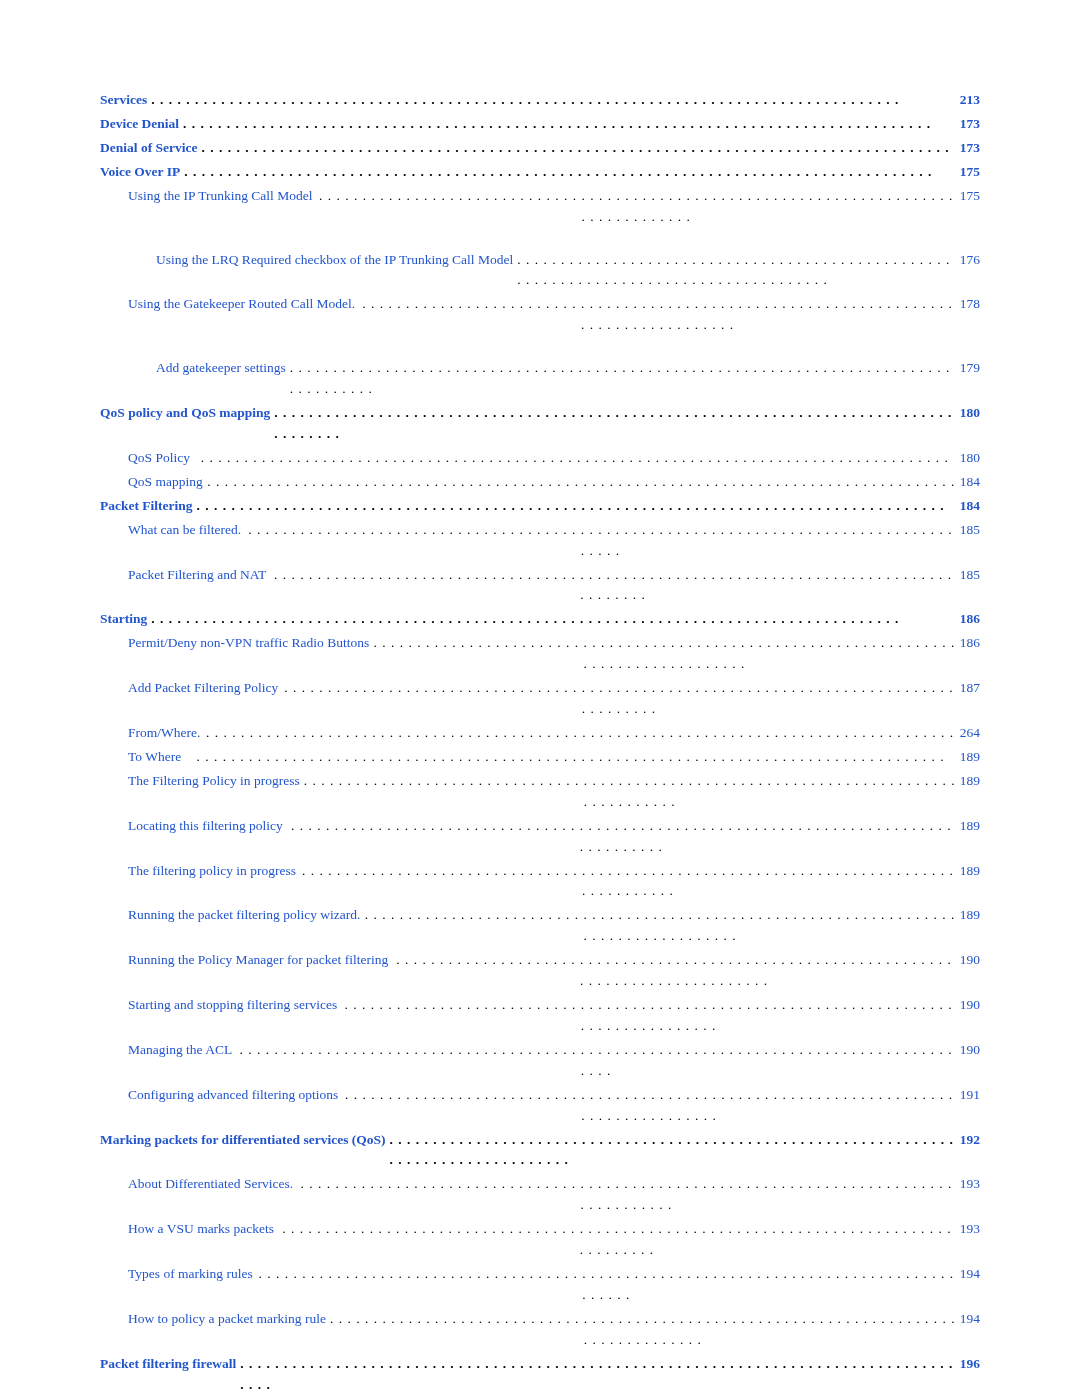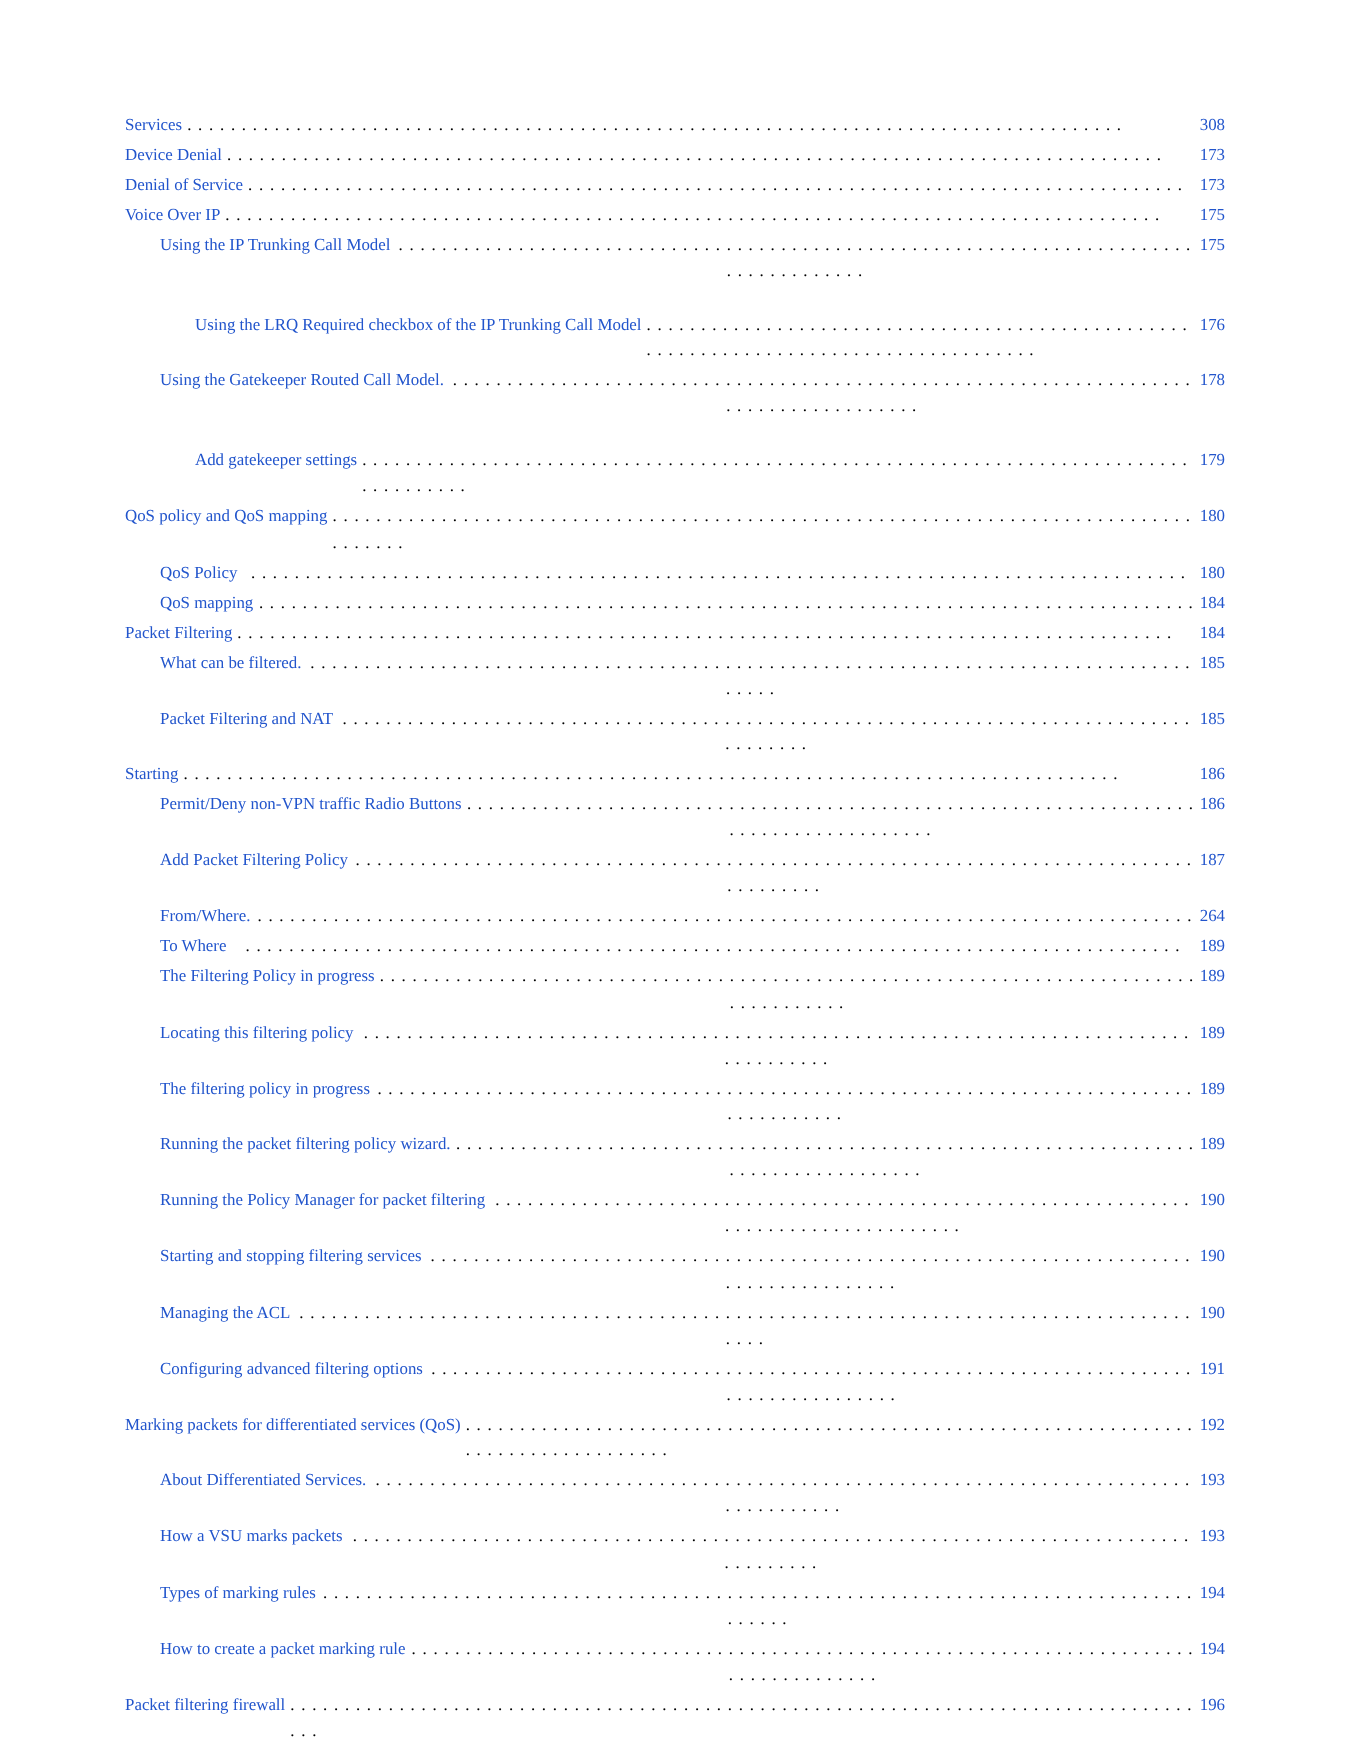--- a/index.html
+++ b/index.html
@@ -54,38 +54,38 @@
       letter-spacing: 1px;
     }
 
     .toc-entry .page-num {
       color: #2255cc;
       flex-shrink: 0;
       font-size: 13.5px;
     }
 
     
-    .indent-0 { padding-left: 0px; }
+    .indent-0 { padding-left: 0px; font-weight: bold; }
     .indent-1 { padding-left: 28px; text-align: center; }
     .indent-2 { padding-left: 56px; margin-top: 22px; }
   </style>
 </head>
 <body>
 
 <div class="page">
 
   <div class="header-right">
     <span></span>
   </div>
 
   <div id="toc-entries">
       <div class="toc-entry indent-0">
         <a class="entry-link" href="#">Services</a>
         <span class="dots"> . . . . . . . . . . . . . . . . . . . . . . . . . . . . . . . . . . . . . . . . . . . . . . . . . . . . . . . . . . . . . . . . . . . . . . . . . . . . . . . . . . . . . .</span>
-        <span class="page-num">308</span>
+        <span class="page-num">213</span>
       </div>
       <div class="toc-entry indent-0">
         <a class="entry-link" href="#">Device Denial</a>
         <span class="dots"> . . . . . . . . . . . . . . . . . . . . . . . . . . . . . . . . . . . . . . . . . . . . . . . . . . . . . . . . . . . . . . . . . . . . . . . . . . . . . . . . . . . . . .</span>
         <span class="page-num">173</span>
       </div>
       <div class="toc-entry indent-0">
         <a class="entry-link" href="#">Denial of Service</a>
         <span class="dots"> . . . . . . . . . . . . . . . . . . . . . . . . . . . . . . . . . . . . . . . . . . . . . . . . . . . . . . . . . . . . . . . . . . . . . . . . . . . . . . . . . . . . . .</span>
         <span class="page-num">173</span>
@@ -224,21 +224,21 @@
         <a class="entry-link" href="#">How a VSU marks packets</a>
         <span class="dots"> . . . . . . . . . . . . . . . . . . . . . . . . . . . . . . . . . . . . . . . . . . . . . . . . . . . . . . . . . . . . . . . . . . . . . . . . . . . . . . . . . . . . . .</span>
         <span class="page-num">193</span>
       </div>
       <div class="toc-entry indent-1">
         <a class="entry-link" href="#">Types of marking rules</a>
         <span class="dots"> . . . . . . . . . . . . . . . . . . . . . . . . . . . . . . . . . . . . . . . . . . . . . . . . . . . . . . . . . . . . . . . . . . . . . . . . . . . . . . . . . . . . . .</span>
         <span class="page-num">194</span>
       </div>
       <div class="toc-entry indent-1">
-        <a class="entry-link" href="#">How to create a packet marking rule</a>
+        <a class="entry-link" href="#">How to policy a packet marking rule</a>
         <span class="dots"> . . . . . . . . . . . . . . . . . . . . . . . . . . . . . . . . . . . . . . . . . . . . . . . . . . . . . . . . . . . . . . . . . . . . . . . . . . . . . . . . . . . . . .</span>
         <span class="page-num">194</span>
       </div>
       <div class="toc-entry indent-0">
         <a class="entry-link" href="#">Packet filtering firewall</a>
         <span class="dots"> . . . . . . . . . . . . . . . . . . . . . . . . . . . . . . . . . . . . . . . . . . . . . . . . . . . . . . . . . . . . . . . . . . . . . . . . . . . . . . . . . . . . . .</span>
         <span class="page-num">196</span>
       </div>
       <div class="toc-entry indent-1">
         <a class="entry-link" href="#">Add firewall policy.</a>

